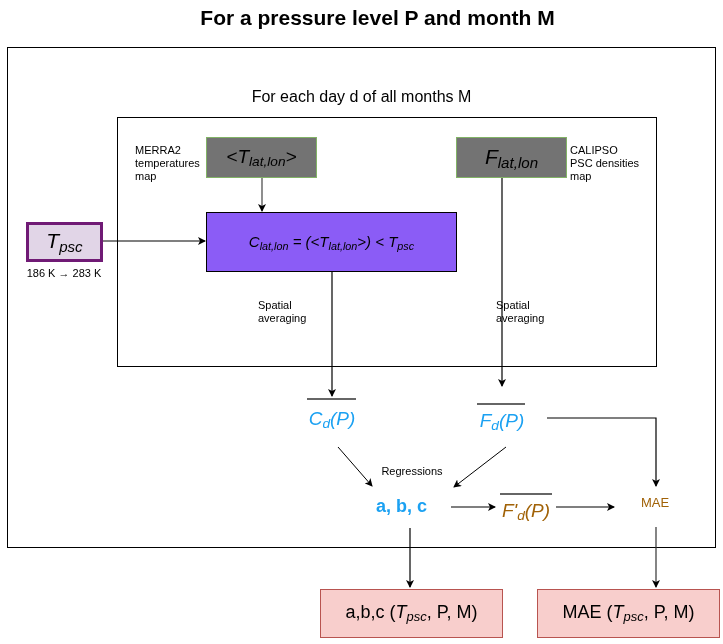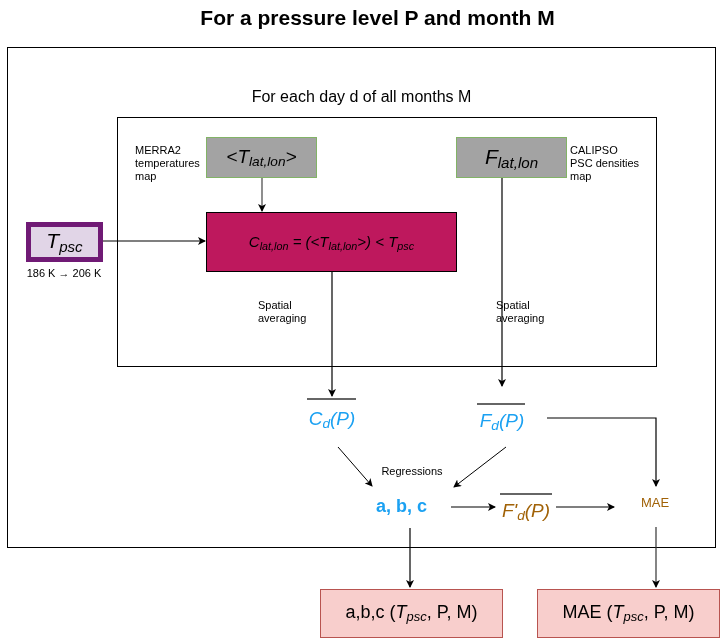--- a/index.html
+++ b/index.html
@@ -3,24 +3,24 @@
   <meta charset="utf-8">
   <style>
     html, body { margin: 0; padding: 0; background: #ffffff; }
     body { width: 723px; height: 644px; position: relative; overflow: hidden;
            font-family: "Liberation Sans", sans-serif; color: #000; }
     .abs { position: absolute; }
     svg.wires { position: absolute; left: 0; top: 0; width: 723px; height: 644px; }
     .title { left: 16px; width: 723px; top: 6px; text-align: center; font-weight: bold; font-size: 21px; }
     .frame { border: 1.5px solid #000; box-sizing: border-box; }
     .node { box-sizing: border-box; display: flex; align-items: center; justify-content: center; }
-    .green { background: #a3a3a3; border: 1px solid #82b366; }
-    .purple { background: #e1d5e7; border: 5px solid #701a75; justify-content: center; }
+    .green { background: #737373; border: 1px solid #82b366; }
+    .purple { background: #e1d5e7; border: 3px solid #701a75; justify-content: center; }
     .red { background: #f8cecc; border: 1px solid #b85450; }
-    .plain { background: #be185d; border: 1.2px solid #000; }
+    .plain { background: #8b5cf6; border: 1.2px solid #000; }
     .it { font-style: italic; }
     .note { font-size: 11px; text-align: left; line-height: 13px; }
     .blue { color: #1ba1f2; }
     .pink { color: #a16207; }
     .overline { border-top: 2px solid #666; }
     sub { font-size: 0.72em; vertical-align: -0.25em; }
   </style>
 </head>
 <body>
 
@@ -67,21 +67,21 @@
 
 <div class="abs note" style="left:570px; top:144px; width:80px;">
   <div>CALIPSO</div>
   <div>PSC densities</div>
   <div>map</div>
 </div>
 
 <div class="abs node purple" style="left:26px; top:222px; width:77px; height:40px; font-size:21px;">
   <span class="it"><span>T</span><sub>psc</sub></span>
 </div>
-<div class="abs" style="left:14px; top:267px; width:100px; text-align:center; font-size:11px;">186 K → 206 K</div>
+<div class="abs" style="left:14px; top:267px; width:100px; text-align:center; font-size:11px;">186 K → 283 K</div>
 
 <div class="abs node plain" style="left:206px; top:212px; width:251px; height:60px; font-size:15px;">
   <span class="it"><span>C</span><sub>lat,lon</sub><span> = (&lt;T</span><sub>lat,lon</sub><span>&gt;) &lt; T</span><sub>psc</sub></span>
 </div>
 
 <div class="abs note" style="left:258px; top:299px; width:80px;">
   <div>Spatial</div>
   <div>averaging</div>
 </div>
 <div class="abs note" style="left:496px; top:299px; width:80px;">

